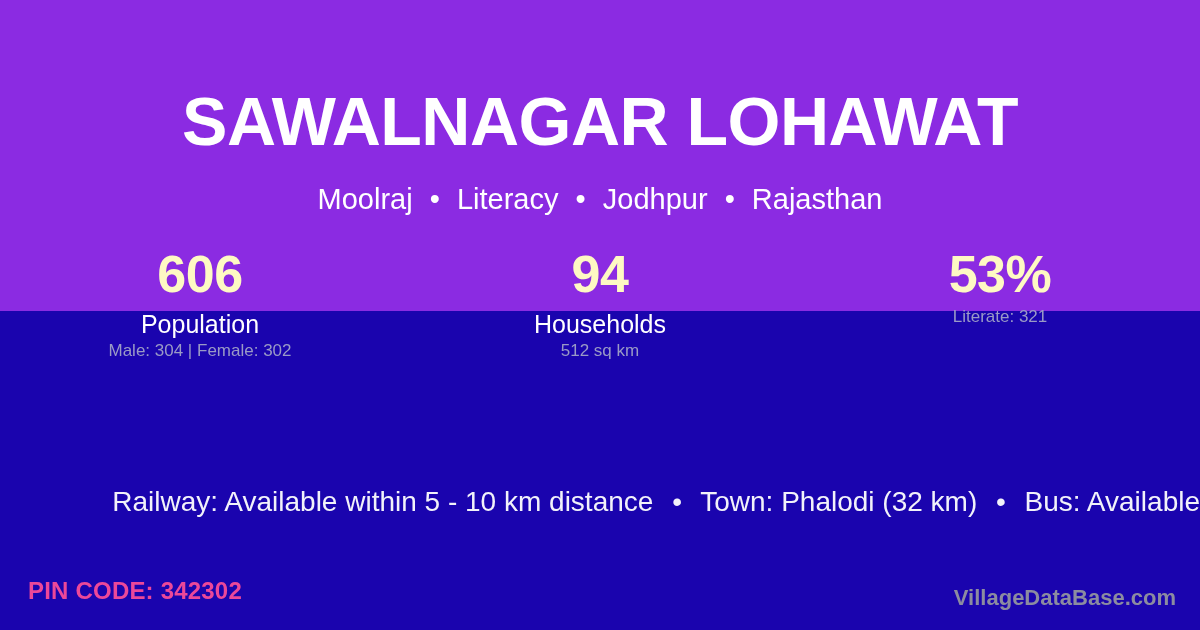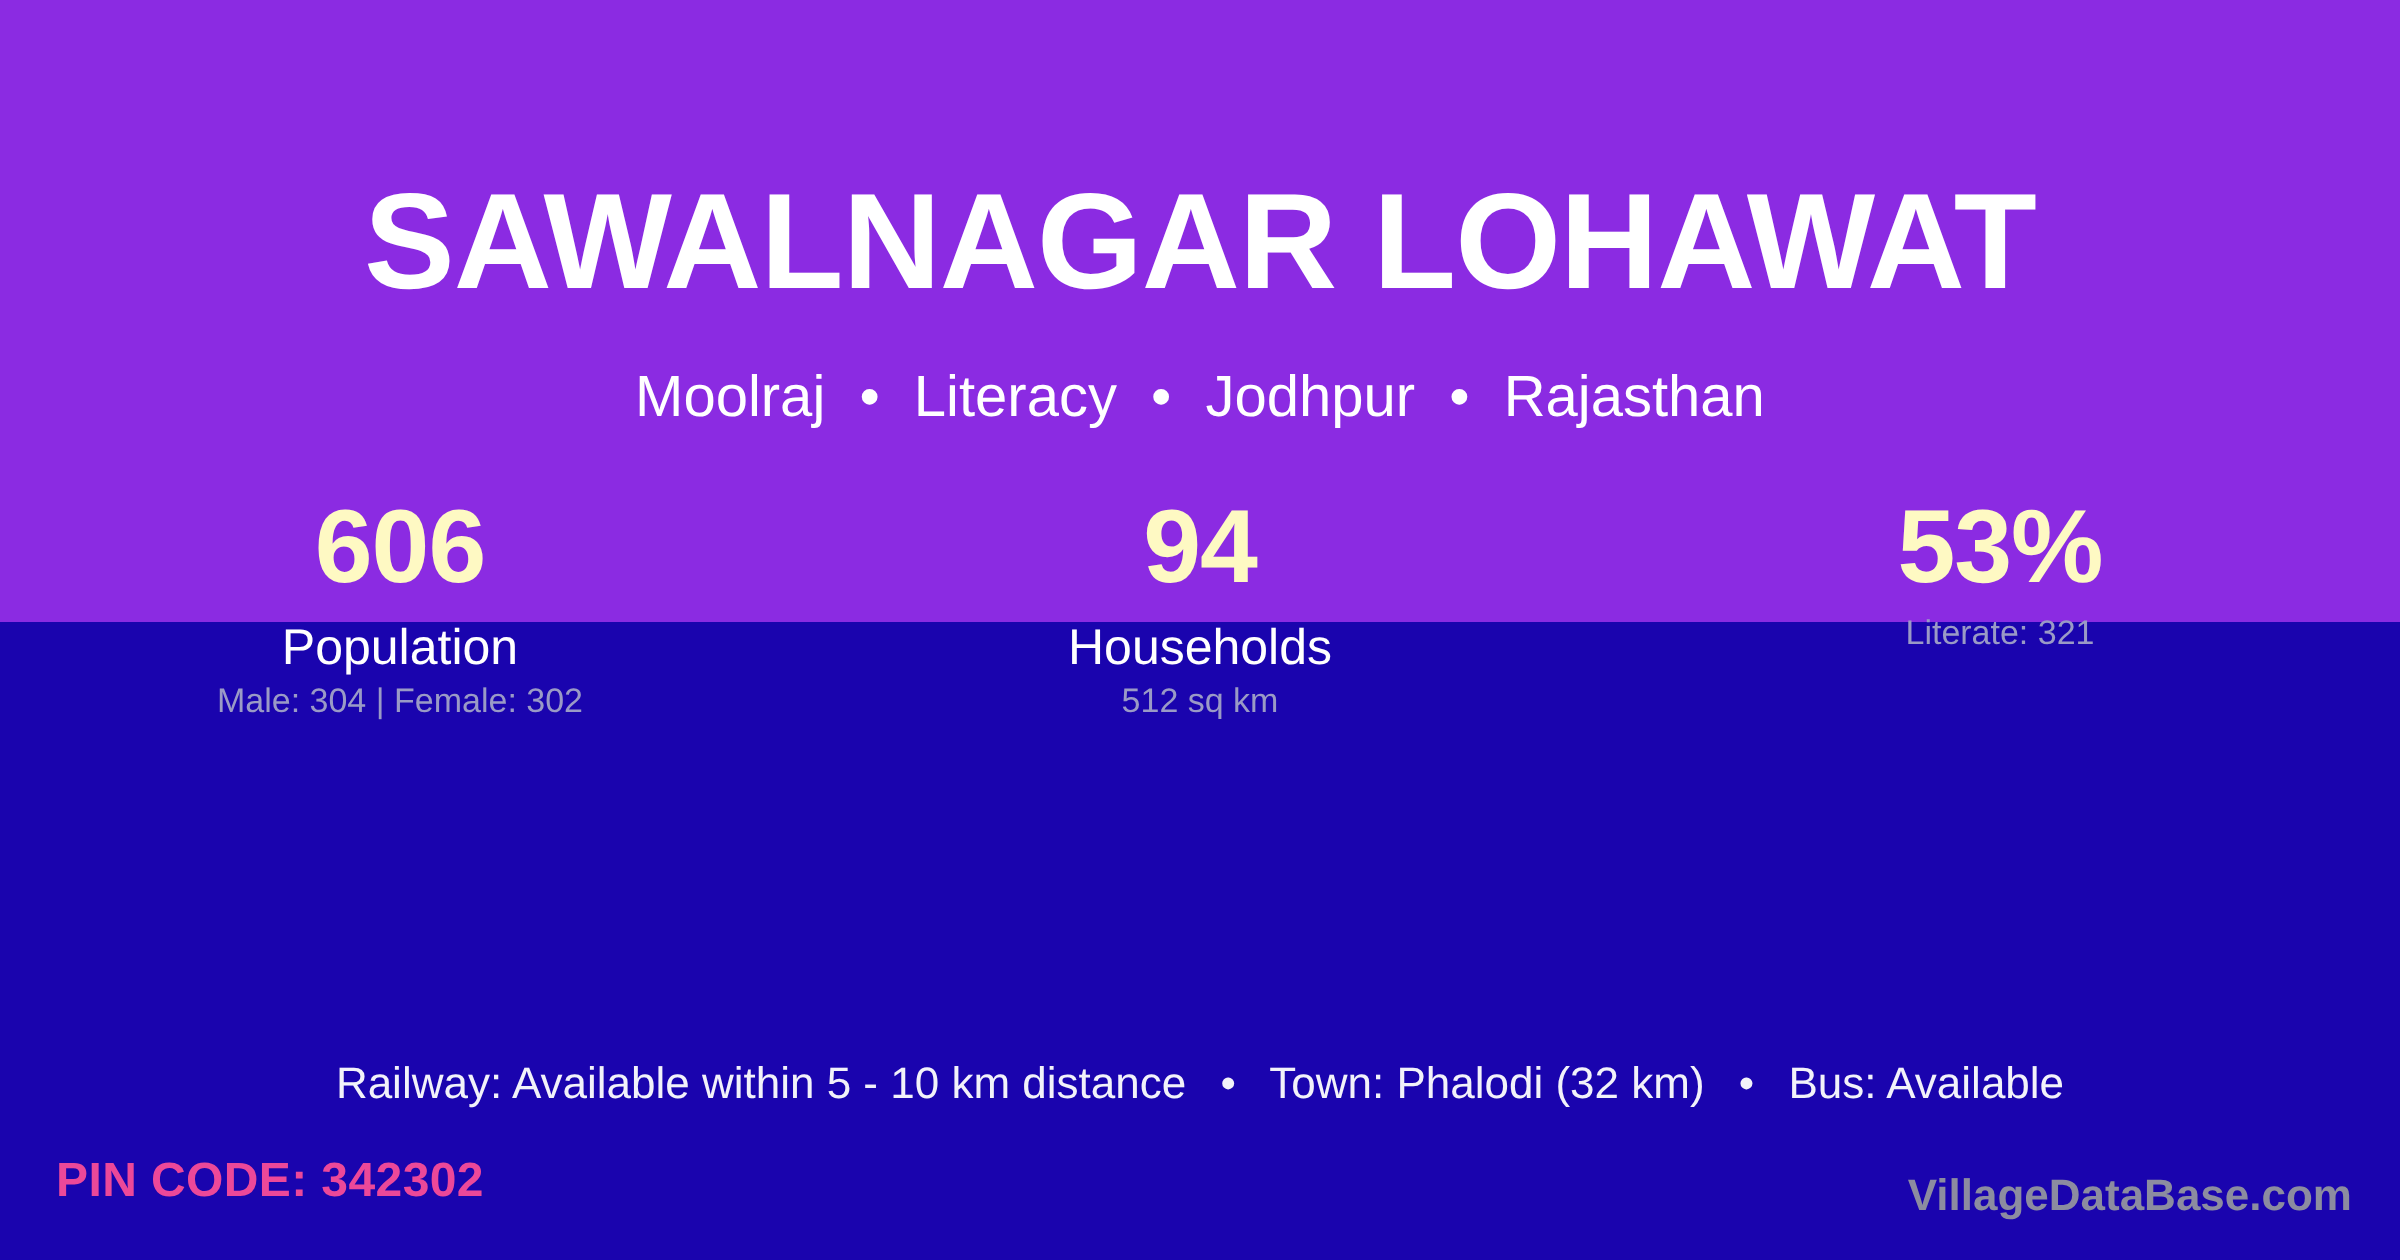--- a/index.html
+++ b/index.html
@@ -102,27 +102,26 @@
     line-height: 21px;
     font-weight: 400;
   }
 
   
   .info-line {
     position: absolute;
     left: 0;
     top: 488px;
     width: 1200px;
-    text-align: center;
+    text-align: right;
     color: #f2f2fa;
-    font-size: 22px;
+    font-size: 28px;
     line-height: 28px;
     font-weight: 400;
     white-space: nowrap;
-    margin-top: 40px;
   }
   .info-line .sep {
     display: inline-block;
     padding: 0 11px;
     color: #f2f2fa;
   }
 
   
   .pin-code {
     position: absolute;

